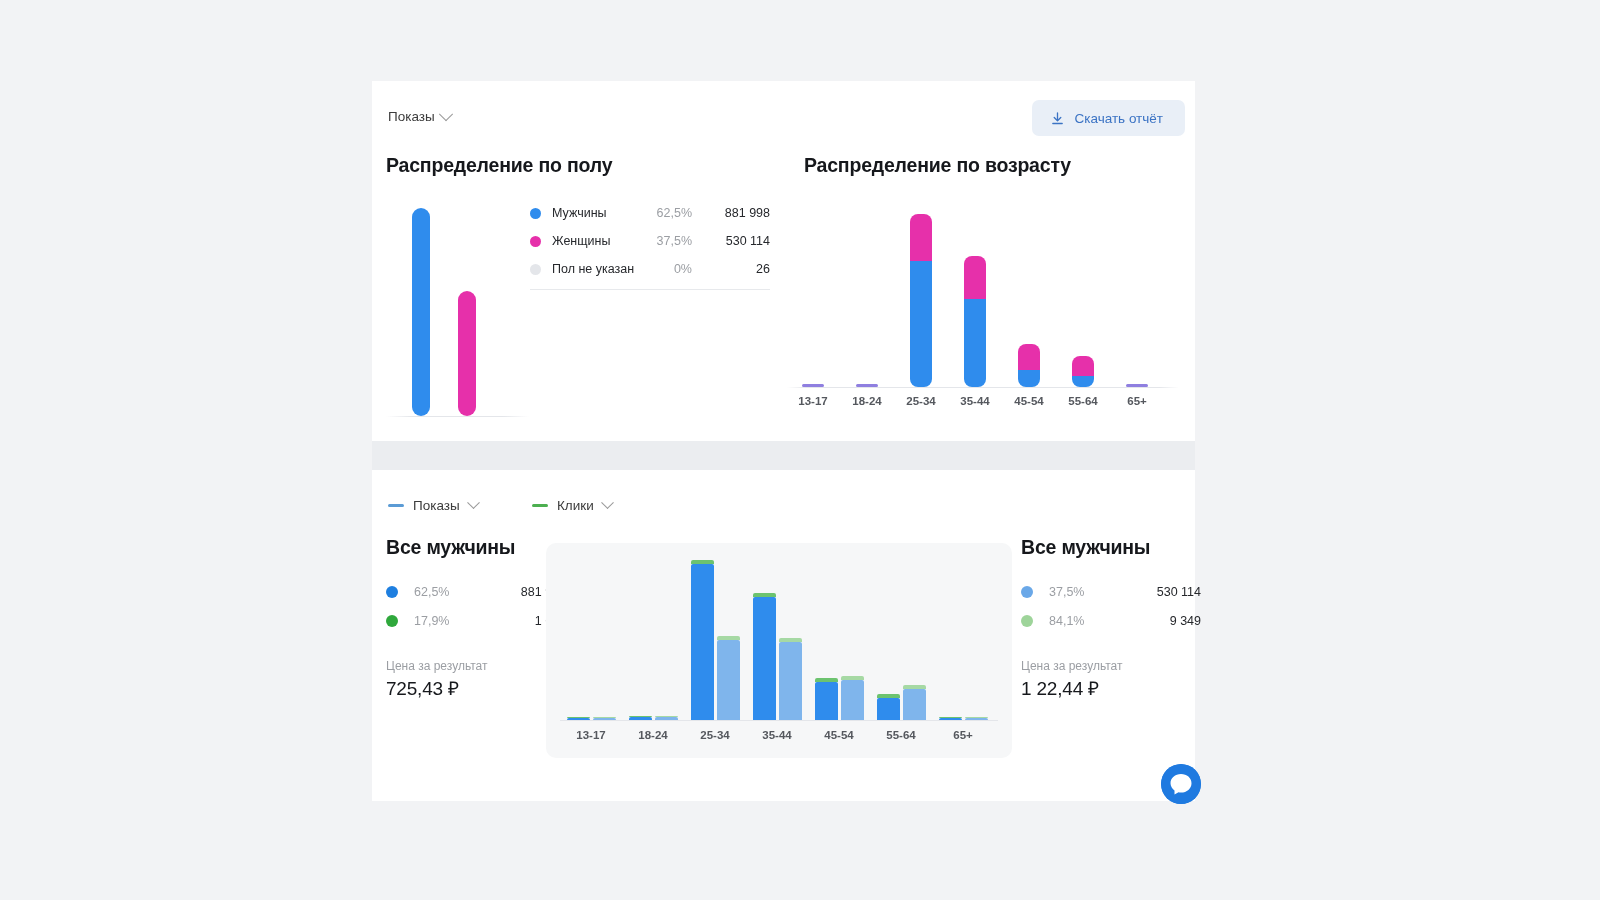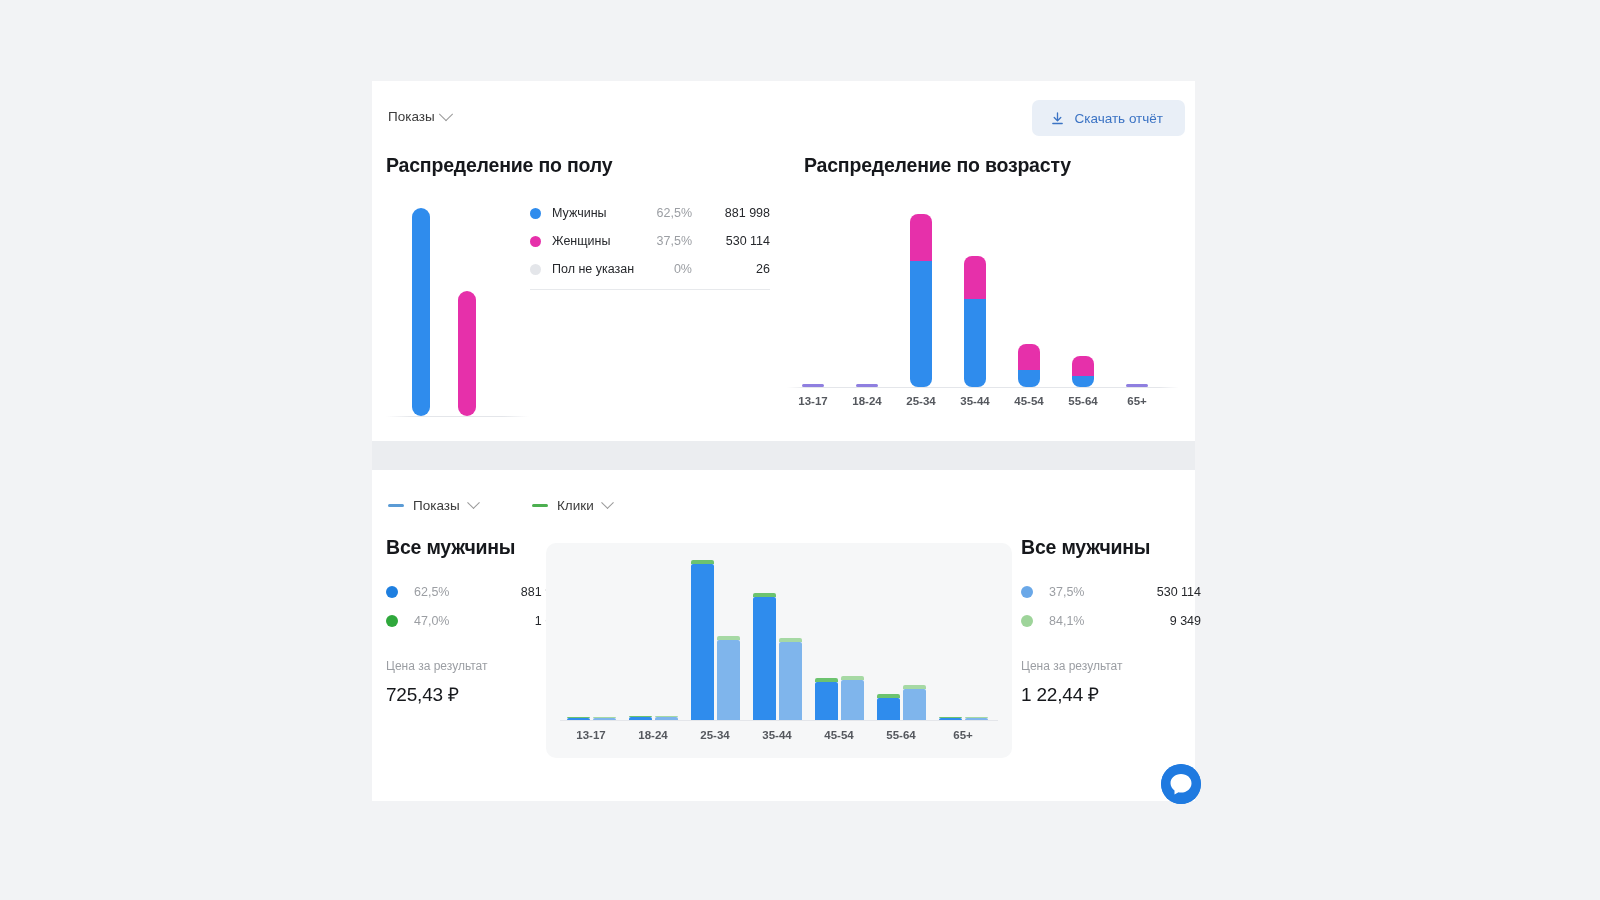--- a/index.html
+++ b/index.html
@@ -89,21 +89,21 @@
   
   .stat-panel{position:absolute;top:66px;width:180px;}
   #stat-men{left:14px;}
   #stat-women{left:649px;}
   .stat-title{font-size:19.5px;font-weight:700;color:#16181c;margin-bottom:18px;letter-spacing:-.2px;}
   .stat-row{display:flex;align-items:center;height:29px;font-size:12.5px;}
   .stat-dot{width:12px;height:12px;border-radius:50%;flex:0 0 12px;margin-right:16px;}
   .stat-pct{flex:1;color:#9b9ea3;}
   .stat-val{color:#26282c;text-align:right;}
   .stat-cap{margin-top:24px;font-size:12px;color:#9b9ea3;}
-  .stat-big{margin-top:8px;font-size:19px;color:#16181c;letter-spacing:-.2px;}
+  .stat-big{margin-top:2px;font-size:19px;color:#16181c;letter-spacing:-.2px;}
 
   
   #bottom-chart{position:absolute;left:174px;top:73px;width:466px;height:215px;
     background:#f6f7f8;border-radius:10px;}
   .bc-plot{position:absolute;left:14px;right:14px;top:14px;height:163px;}
   .bc-baseline{position:absolute;left:14px;right:14px;top:177px;height:1px;background:#e4e6ea;}
   .bc-group{position:absolute;bottom:0;height:100%;display:flex;align-items:flex-end;justify-content:center;gap:3px;}
   .bc-bar{position:relative;width:23px;border-radius:2px 2px 0 0;}
   .bc-cap{position:absolute;left:0;top:-4px;width:100%;height:4px;border-radius:2px 2px 0 0;}
   .bc-labels{position:absolute;left:14px;right:14px;top:186px;height:20px;}
@@ -241,21 +241,21 @@
 
     <div class="stat-panel" id="stat-men">
       <div class="stat-title">Все мужчины</div>
       <div class="stat-row">
         <span class="stat-dot" style="background:#1e7fe0"></span>
         <span class="stat-pct">62,5%</span>
         <span class="stat-val">881 998</span>
       </div>
       <div class="stat-row">
         <span class="stat-dot" style="background:#2fa83c"></span>
-        <span class="stat-pct">47,0%</span>
+        <span class="stat-pct">17,9%</span>
         <span class="stat-val">1 660</span>
       </div>
       <div class="stat-cap">Цена за результат</div>
       <div class="stat-big">725,43 ₽</div>
     </div>
 
     <div id="bottom-chart">
       <div class="bc-plot">
 
         <div class="bc-group" style="left:0px;width:62px;">

